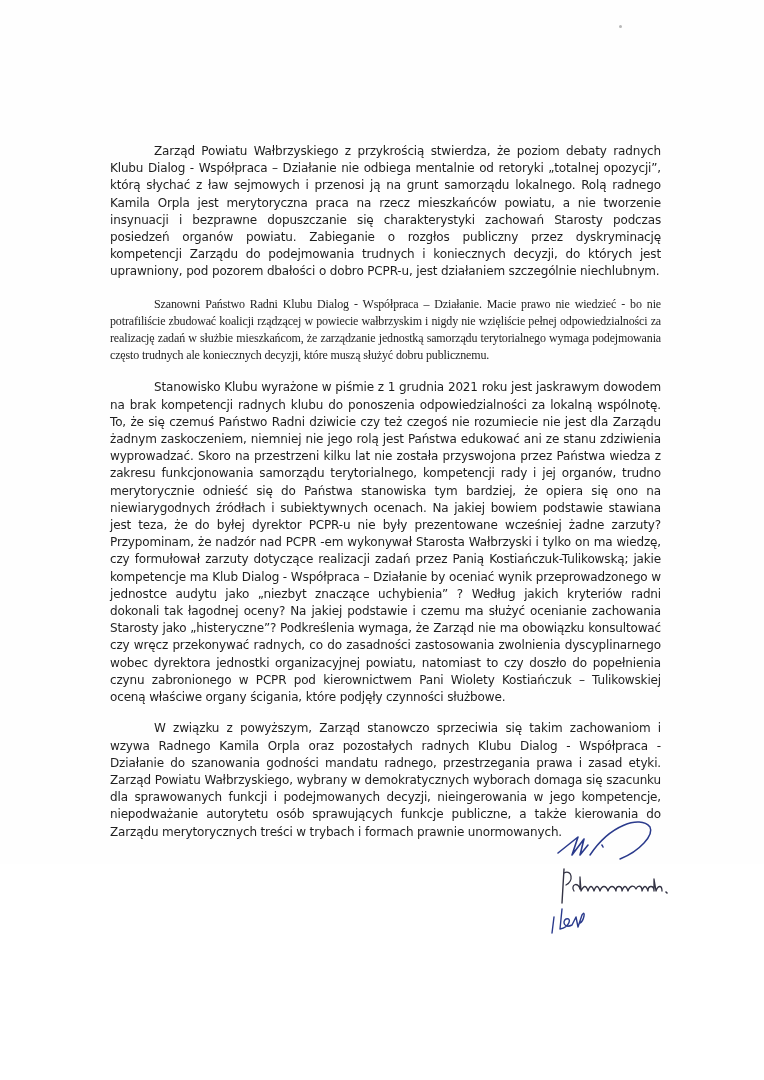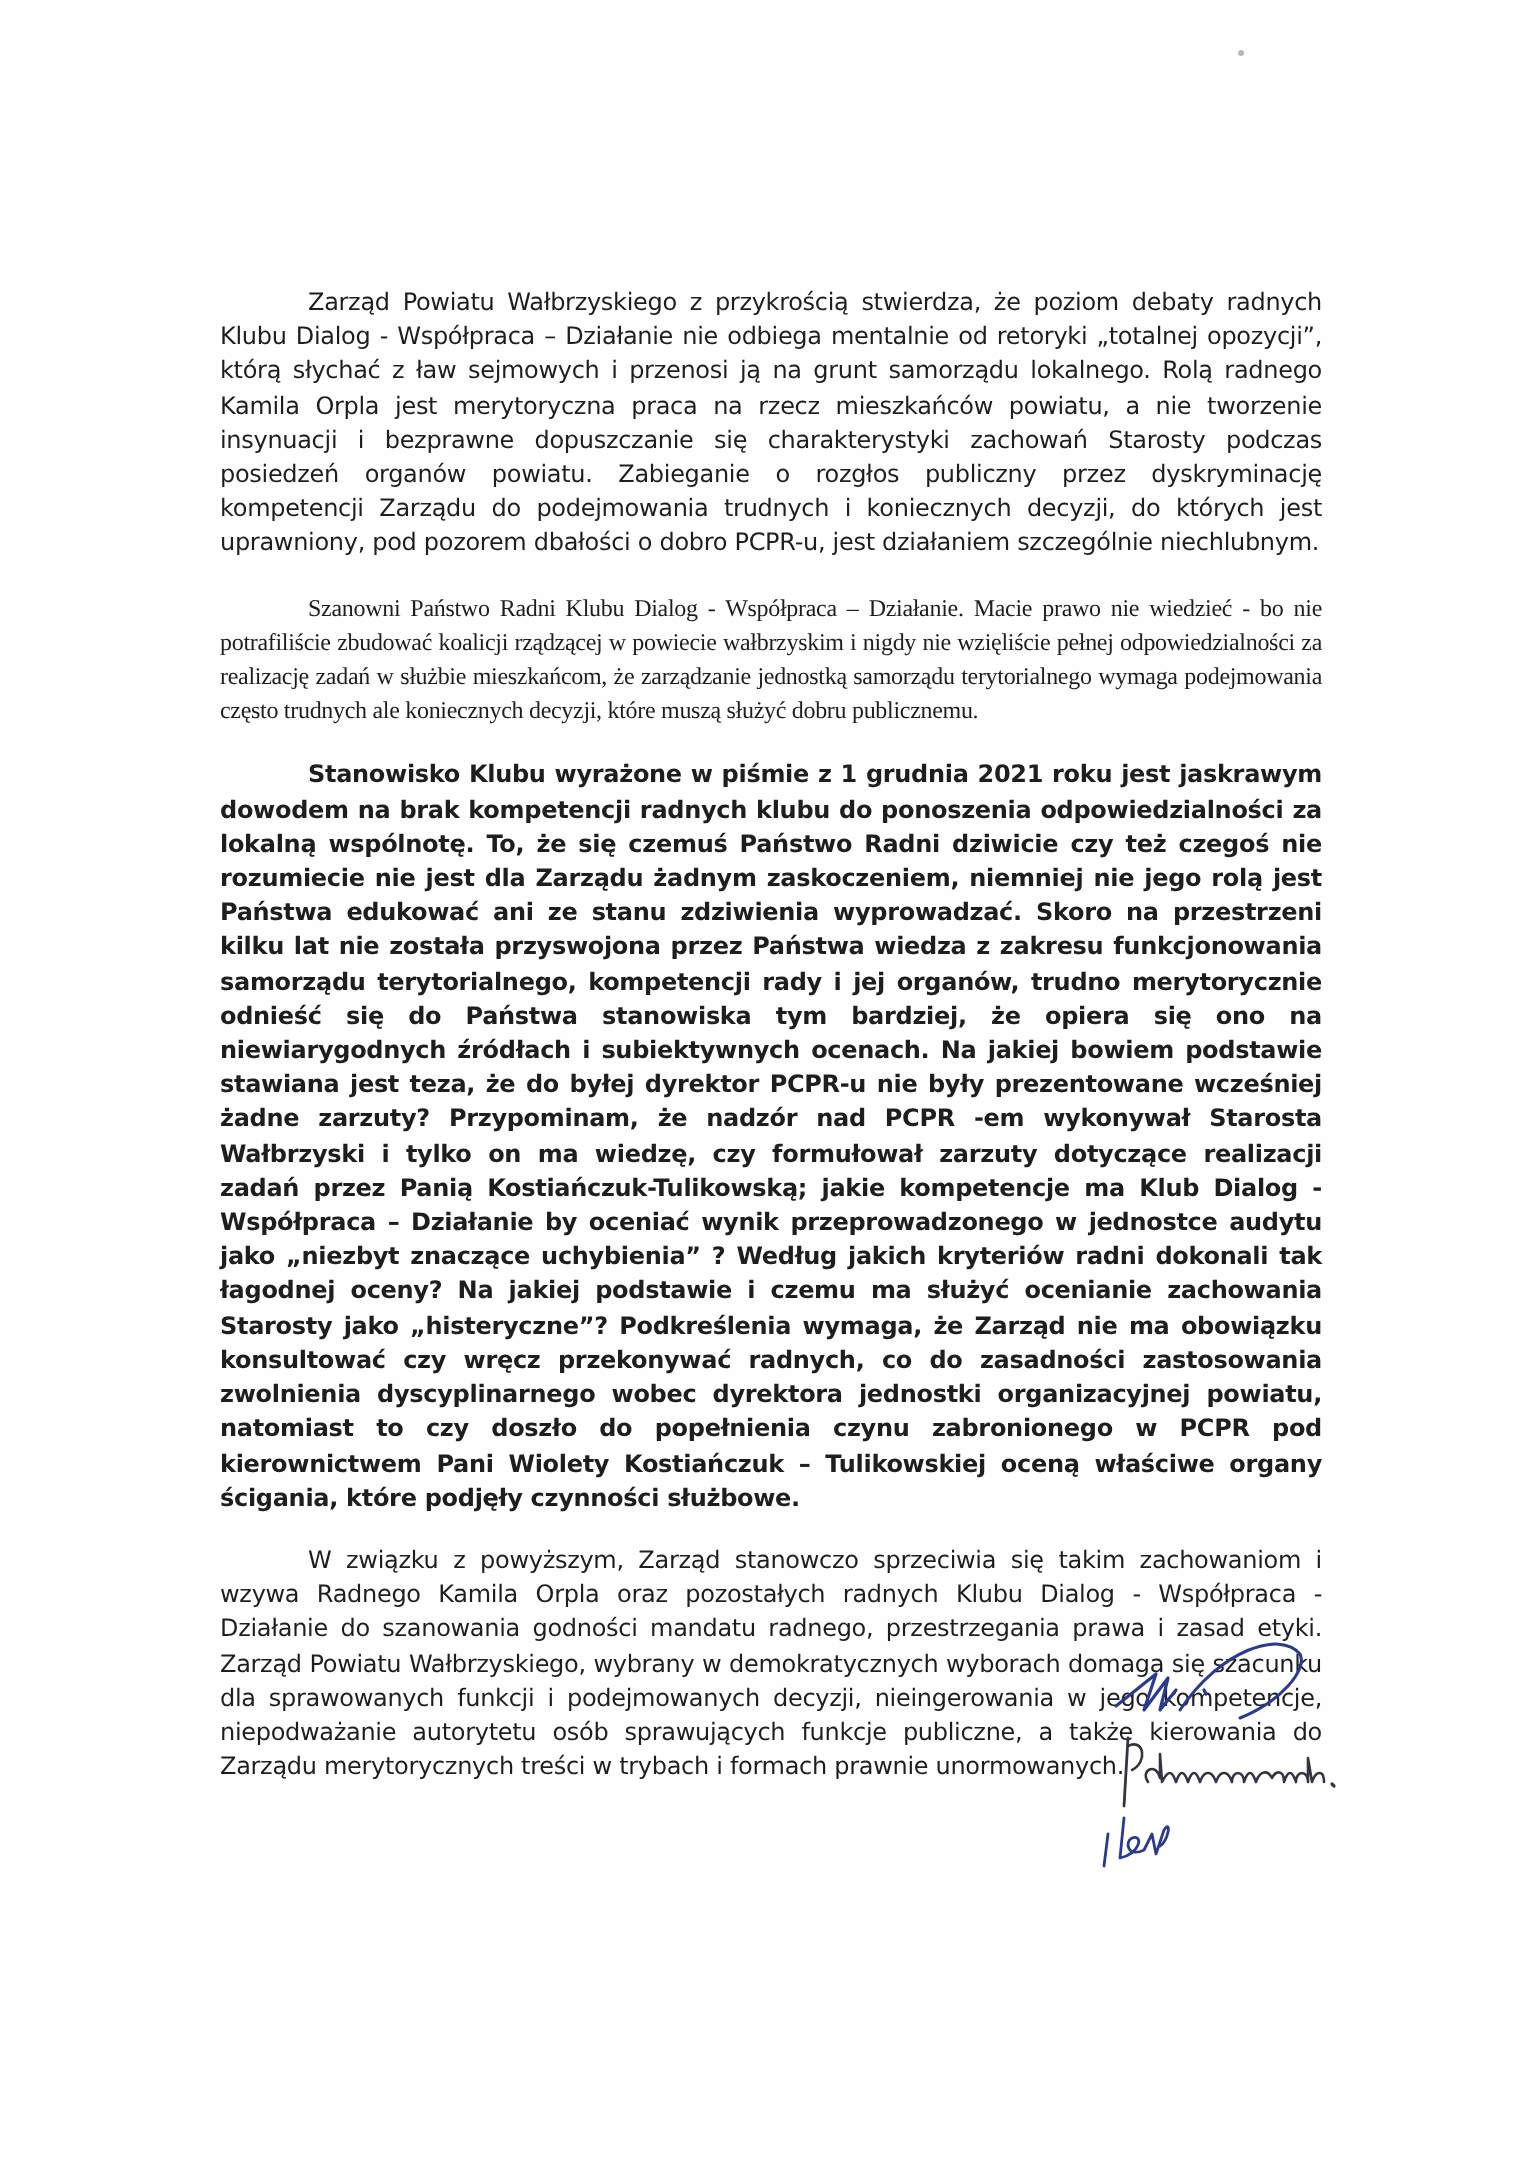--- a/index.html
+++ b/index.html
@@ -38,21 +38,21 @@
       margin: 0 0 14px 0;
       font-size: 12px;
       line-height: 17.2px;
       text-align: justify;
       text-indent: 44px;
       letter-spacing: -0.15px;
       word-spacing: 0px;
     }
     .para.p1 { margin-bottom: 15px; }
     .para.p2 { margin-bottom: 15px; font-family: Liberation Serif, serif; }
-    .para.p3 { margin-bottom: 14px; font-weight: bold; }
+    .para.p3 { margin-bottom: 14px; }
 
     .signature {
       position: absolute;
       left: 550px;
       top: 815px;
       width: 200px;
       height: 130px;
     }
     .signature svg { width: 200px; height: 130px; }
   </style>

